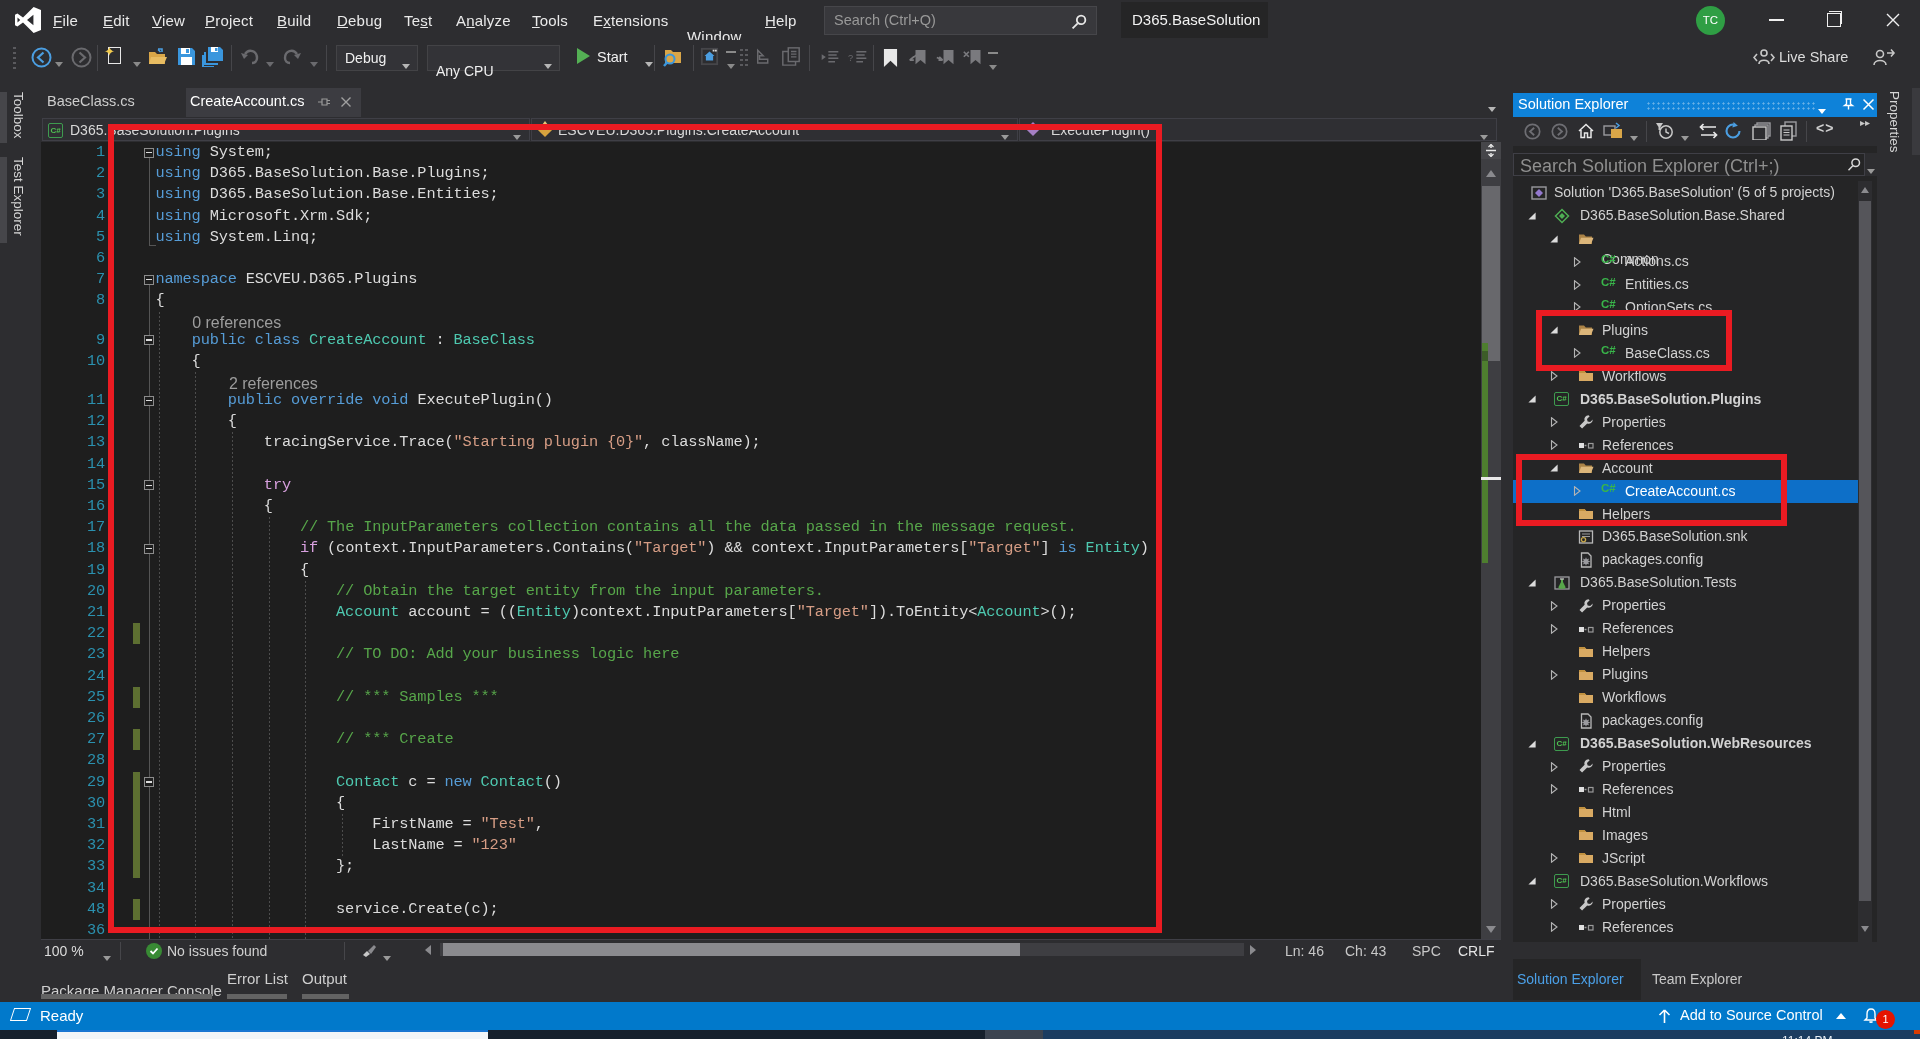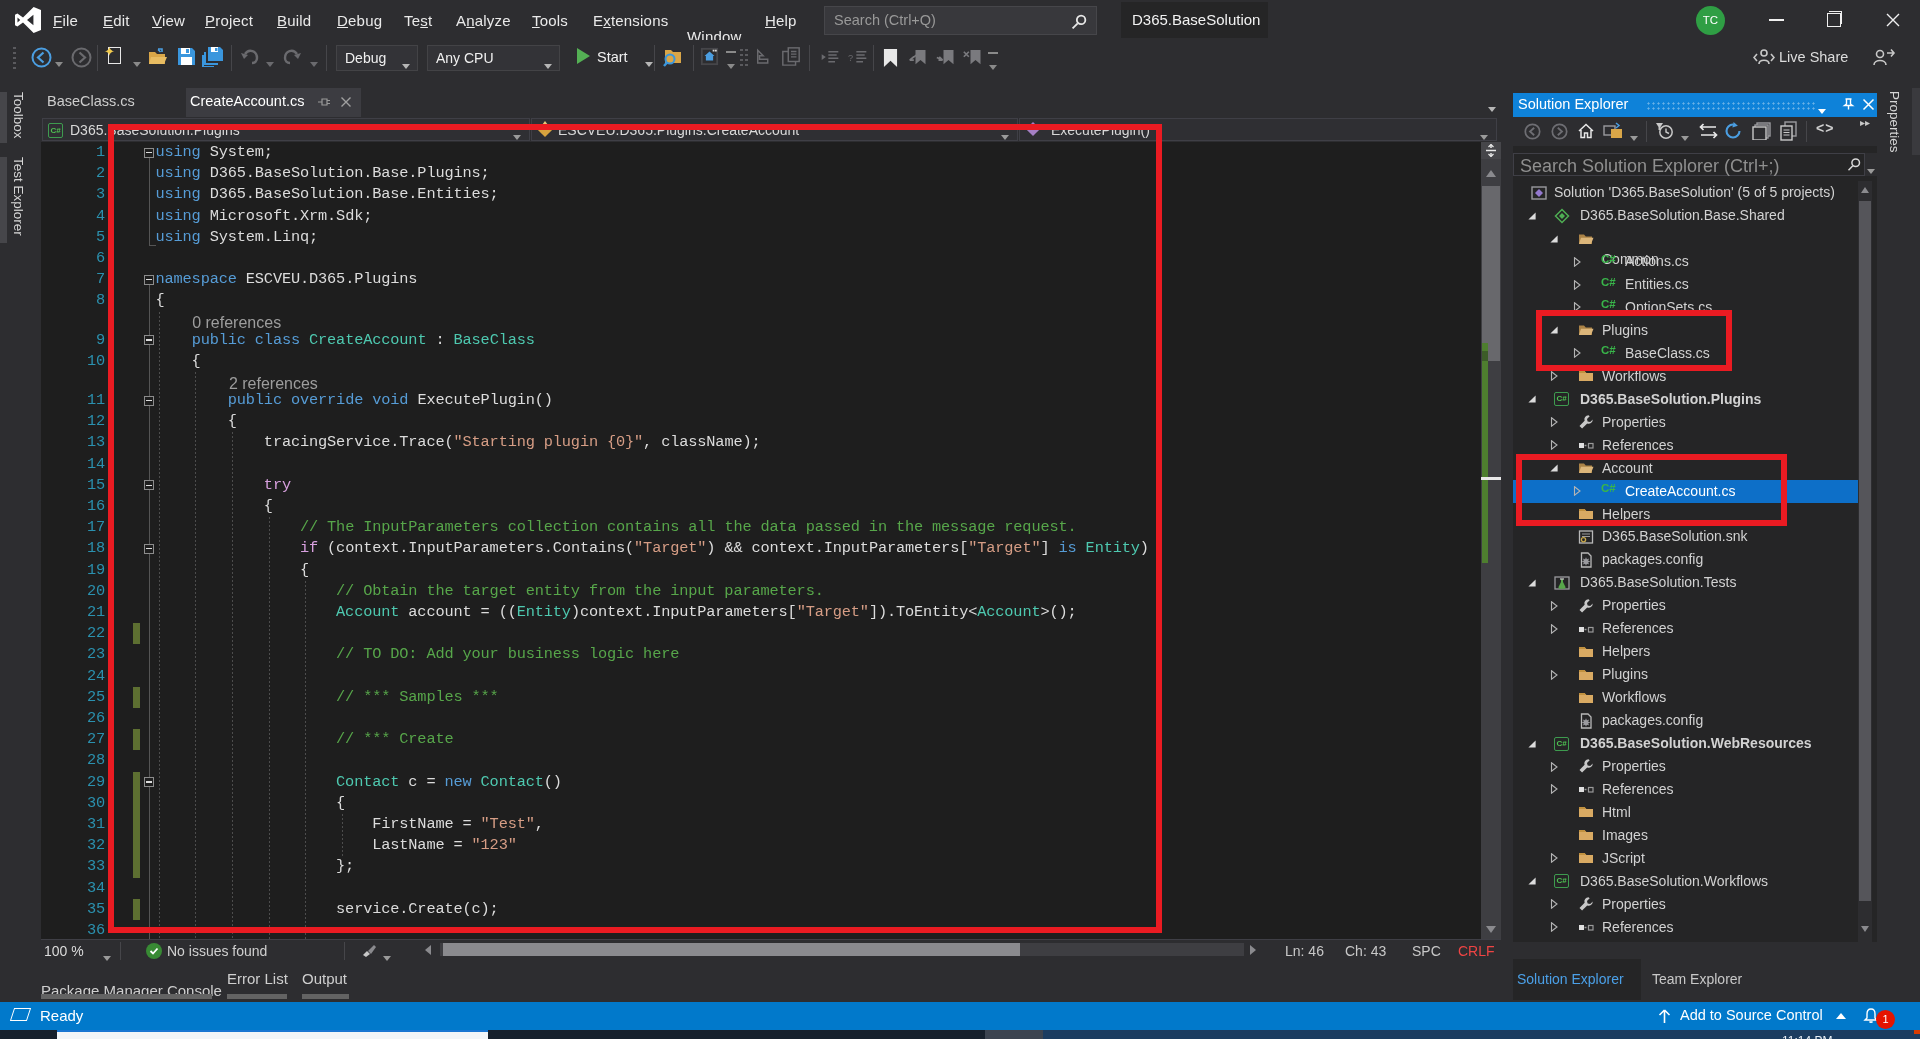--- a/index.html
+++ b/index.html
@@ -120,21 +120,21 @@
   </svg>
   <div class="abs" style="left:310px;top:15px;"><span class="carat" style="border-top-color:#6a6a6e;"></span></div>
   <div class="sep" style="left:326px;top:5px;height:26px;"></div>
 
   <div class="abs" style="left:336px;top:5px;width:82px;height:26px;background:#333337;border:1px solid #434346;box-sizing:border-box;">
     <div class="abs" style="left:8px;top:4px;font-size:14px;color:#f0f0f0;">Debug</div>
     <div class="abs" style="right:7px;top:11px;"><span class="carat" style="border-top-color:#b6b6b6;"></span></div>
   </div>
 
   <div class="abs" style="left:427px;top:5px;width:133px;height:26px;background:#333337;border:1px solid #434346;box-sizing:border-box;">
-    <div class="abs" style="left:8px;top:4px;font-size:14px;color:#f0f0f0;">Any CPU</div>
+    <div class="abs" style="left:8px;top:17px;font-size:14px;color:#f0f0f0;">Any CPU</div>
     <div class="abs" style="right:7px;top:11px;"><span class="carat" style="border-top-color:#b6b6b6;"></span></div>
   </div>
 
   <div class="abs" style="left:577px;top:8px;width:0;height:0;border-top:8px solid transparent;border-bottom:8px solid transparent;border-left:13px solid #54b054;"></div>
   <div class="abs" style="left:597px;top:9px;font-size:14.5px;color:#f0f0f0;">Start</div>
   <div class="abs" style="left:645px;top:15px;"><span class="carat" style="border-top-color:#b6b6b6;"></span></div>
   <div class="sep" style="left:654px;top:5px;height:26px;"></div>
 
   <svg class="abs" style="left:662px;top:7px;" width="22" height="22" viewBox="0 0 22 22">
     <path d="M3 3 L9 3 L11 5 L19 5 L19 16 L3 16 Z" fill="#d9a648"></path>
@@ -272,21 +272,21 @@
   <div class="ln" style="top:544.8px;left:0;width:64px;">25</div>
   <div class="ln" style="top:566.0px;left:0;width:64px;">26</div>
   <div class="ln" style="top:587.2px;left:0;width:64px;">27</div>
   <div class="ln" style="top:608.4px;left:0;width:64px;">28</div>
   <div class="ln" style="top:629.6px;left:0;width:64px;">29</div>
   <div class="ln" style="top:650.8px;left:0;width:64px;">30</div>
   <div class="ln" style="top:672.0px;left:0;width:64px;">31</div>
   <div class="ln" style="top:693.2px;left:0;width:64px;">32</div>
   <div class="ln" style="top:714.4px;left:0;width:64px;">33</div>
   <div class="ln" style="top:735.6px;left:0;width:64px;">34</div>
-  <div class="ln" style="top:756.8px;left:0;width:64px;">35</div>
+  <div class="ln" style="top:756.8px;left:0;width:64px;">48</div>
   <div class="ln" style="top:778.0px;left:0;width:64px;">36</div>
   <div class="chbar" style="left:92px;top:481.2px;height:21.2px;"></div>
   <div class="chbar" style="left:92px;top:544.8px;height:21.2px;"></div>
   <div class="chbar" style="left:92px;top:587.2px;height:21.2px;"></div>
   <div class="chbar" style="left:92px;top:629.6px;height:106.0px;"></div>
   <div class="chbar" style="left:92px;top:756.8px;height:21.2px;"></div>
   <div class="abs" style="left:107.5px;top:16px;width:1px;height:87.8px;background:#555;"></div>
   <div class="abs" style="left:107.5px;top:102.8px;width:7px;height:1px;background:#555;"></div>
   <div class="abs" style="left:107.5px;top:143.2px;width:1px;height:653.8px;background:#555;"></div>
   <div class="obox" style="left:103px;top:5.6px;"></div>
@@ -363,21 +363,21 @@
   </svg>
   <div class="abs" style="left:342px;top:9px;"><span class="carat" style="border-top-color:#9a9a9a;"></span></div>
 
   <div class="abs" style="left:384px;top:5px;width:0;height:0;border-top:5px solid transparent;border-bottom:5px solid transparent;border-right:6px solid #8a8a8e;"></div>
   <div class="abs" style="left:399px;top:3px;width:804px;height:13px;background:#3e3e42;"></div>
   <div class="abs" style="left:402px;top:3px;width:577px;height:13px;background:#8a8a8e;"></div>
   <div class="abs" style="left:1209px;top:5px;width:0;height:0;border-top:5px solid transparent;border-bottom:5px solid transparent;border-left:6px solid #8a8a8e;"></div>
   <div class="abs" style="left:1244px;top:3px;font-size:14px;color:#c8c8c8;">Ln: 46</div>
   <div class="abs" style="left:1304px;top:3px;font-size:14px;color:#c8c8c8;">Ch: 43</div>
   <div class="abs" style="left:1371px;top:3px;font-size:14px;color:#c8c8c8;">SPC</div>
-  <div class="abs" style="left:1417px;top:3px;font-size:14px;color:#ef4444;">CRLF</div>
+  <div class="abs" style="left:1417px;top:3px;font-size:14px;color:#e5e5e5;">CRLF</div>
 </div>
 
 <div class="abs" style="left:41px;top:962px;width:1460px;height:40px;background:#2d2d30;">
   <div class="abs" style="left:0px;top:8px;font-size:15px;color:#cfcfcf;margin-top:12px;">Package Manager Console</div>
   <div class="abs" style="left:186px;top:8px;font-size:15px;color:#cfcfcf;">Error List</div>
   <div class="abs" style="left:261px;top:8px;font-size:15px;color:#cfcfcf;">Output</div>
   <div class="abs" style="left:0px;top:32px;width:171px;height:5px;background:#636363;"></div>
   <div class="abs" style="left:186px;top:32px;width:60px;height:5px;background:#636363;"></div>
   <div class="abs" style="left:261px;top:32px;width:47px;height:5px;background:#636363;"></div>
 </div>

